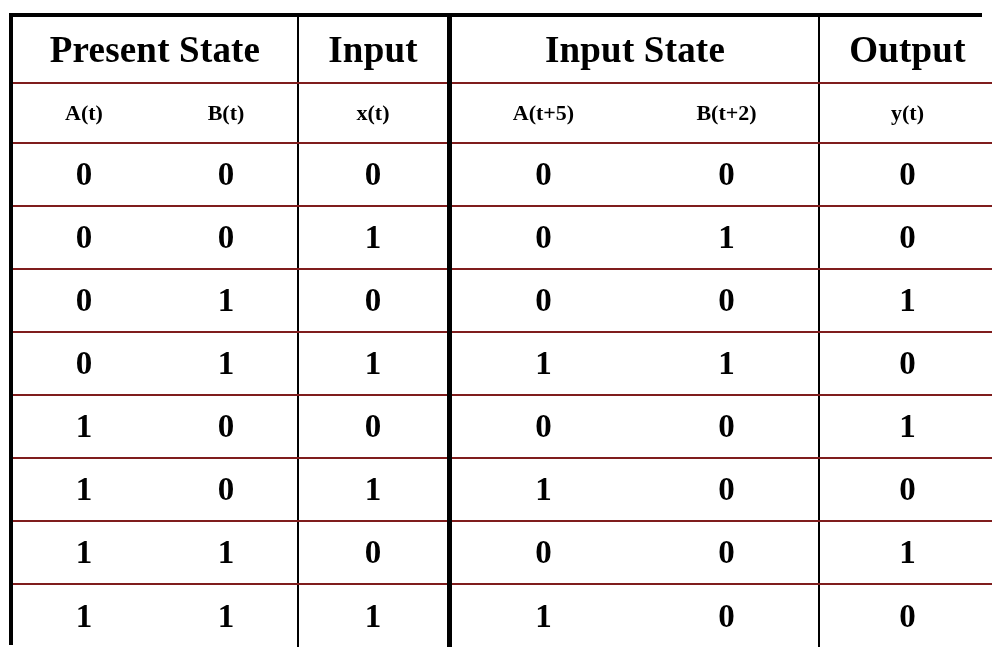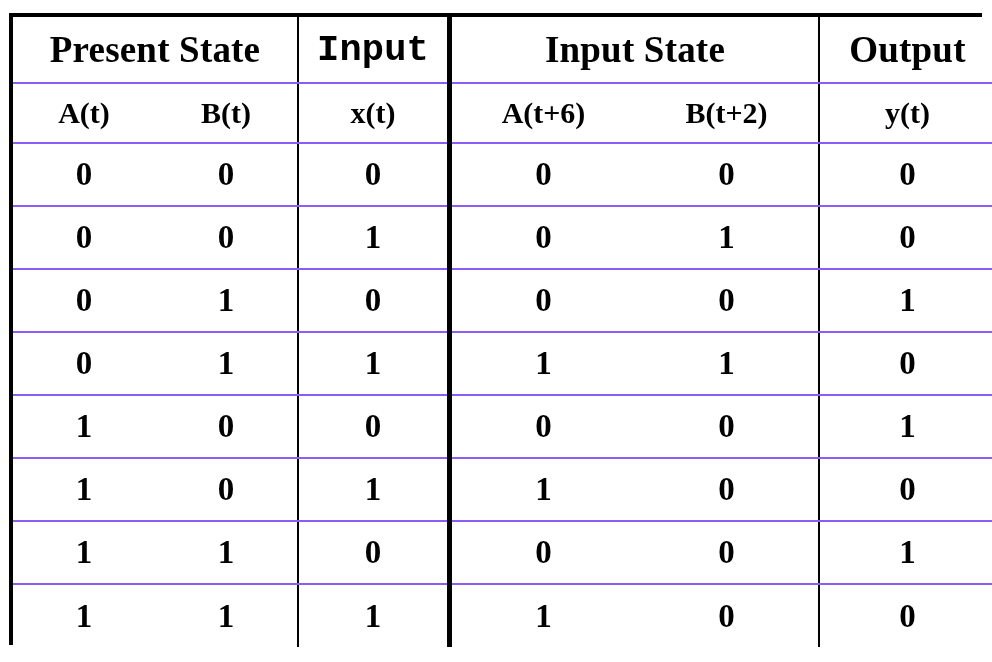--- a/index.html
+++ b/index.html
@@ -35,41 +35,41 @@
     table-layout: fixed;
   }
 
   .state-table td {
     padding: 0;
     margin: 0;
     text-align: center;
     vertical-align: middle;
     background: #ffffff;
     border-right: 2px solid #000000;
-    border-bottom: 2px solid #8b5cf6;
+    border-bottom: 2px solid #7f1d1d;
   }
   .state-table tr:last-child td { border-bottom: none; }
   .state-table td:last-child   { border-right: none; }
 
   
   .thick-right { border-right-width: 5px !important; }
 
   
   .hdr-row-1 { height: 66px; }
   .hdr-row-2 { height: 60px; }
   .data-row  { height: 63px; }
 
   
   .group-title {
     font-size: 37px;
     font-weight: bold;
     letter-spacing: 0.2px;
   }
   .sub-title {
-    font-size: 30px;
+    font-size: 22px;
     font-weight: bold;
   }
   .bit {
     font-size: 33px;
     font-weight: bold;
   }
 
   
   .split {
     display: flex;
@@ -85,36 +85,36 @@
 </style>
 </head>
 <body>
 
 <div id="table-wrap">
   <table class="state-table">
     <tbody>
 
       <tr class="hdr-row-1">
         <td class="group-title" style="width:284px;">Present State</td>
-        <td class="group-title thick-right" style="width:148px;font-family:Liberation Mono, monospace;">Input</td>
+        <td class="group-title thick-right" style="width:148px;">Input</td>
         <td class="group-title" style="width:366px;">Input State</td>
         <td class="group-title" style="width:175px;">Output</td>
       </tr>
 
       <tr class="hdr-row-2">
         <td>
           <div class="split">
             <span class="sub-title">A(t)</span>
             <span class="sub-title">B(t)</span>
           </div>
         </td>
         <td class="sub-title thick-right">x(t)</td>
         <td>
           <div class="split">
-            <span class="sub-title">A(t+6)</span>
+            <span class="sub-title">A(t+5)</span>
             <span class="sub-title">B(t+2)</span>
           </div>
         </td>
         <td class="sub-title">y(t)</td>
       </tr>
 
       <tr class="data-row">
         <td>
           <div class="split">
             <span class="bit">0</span>

